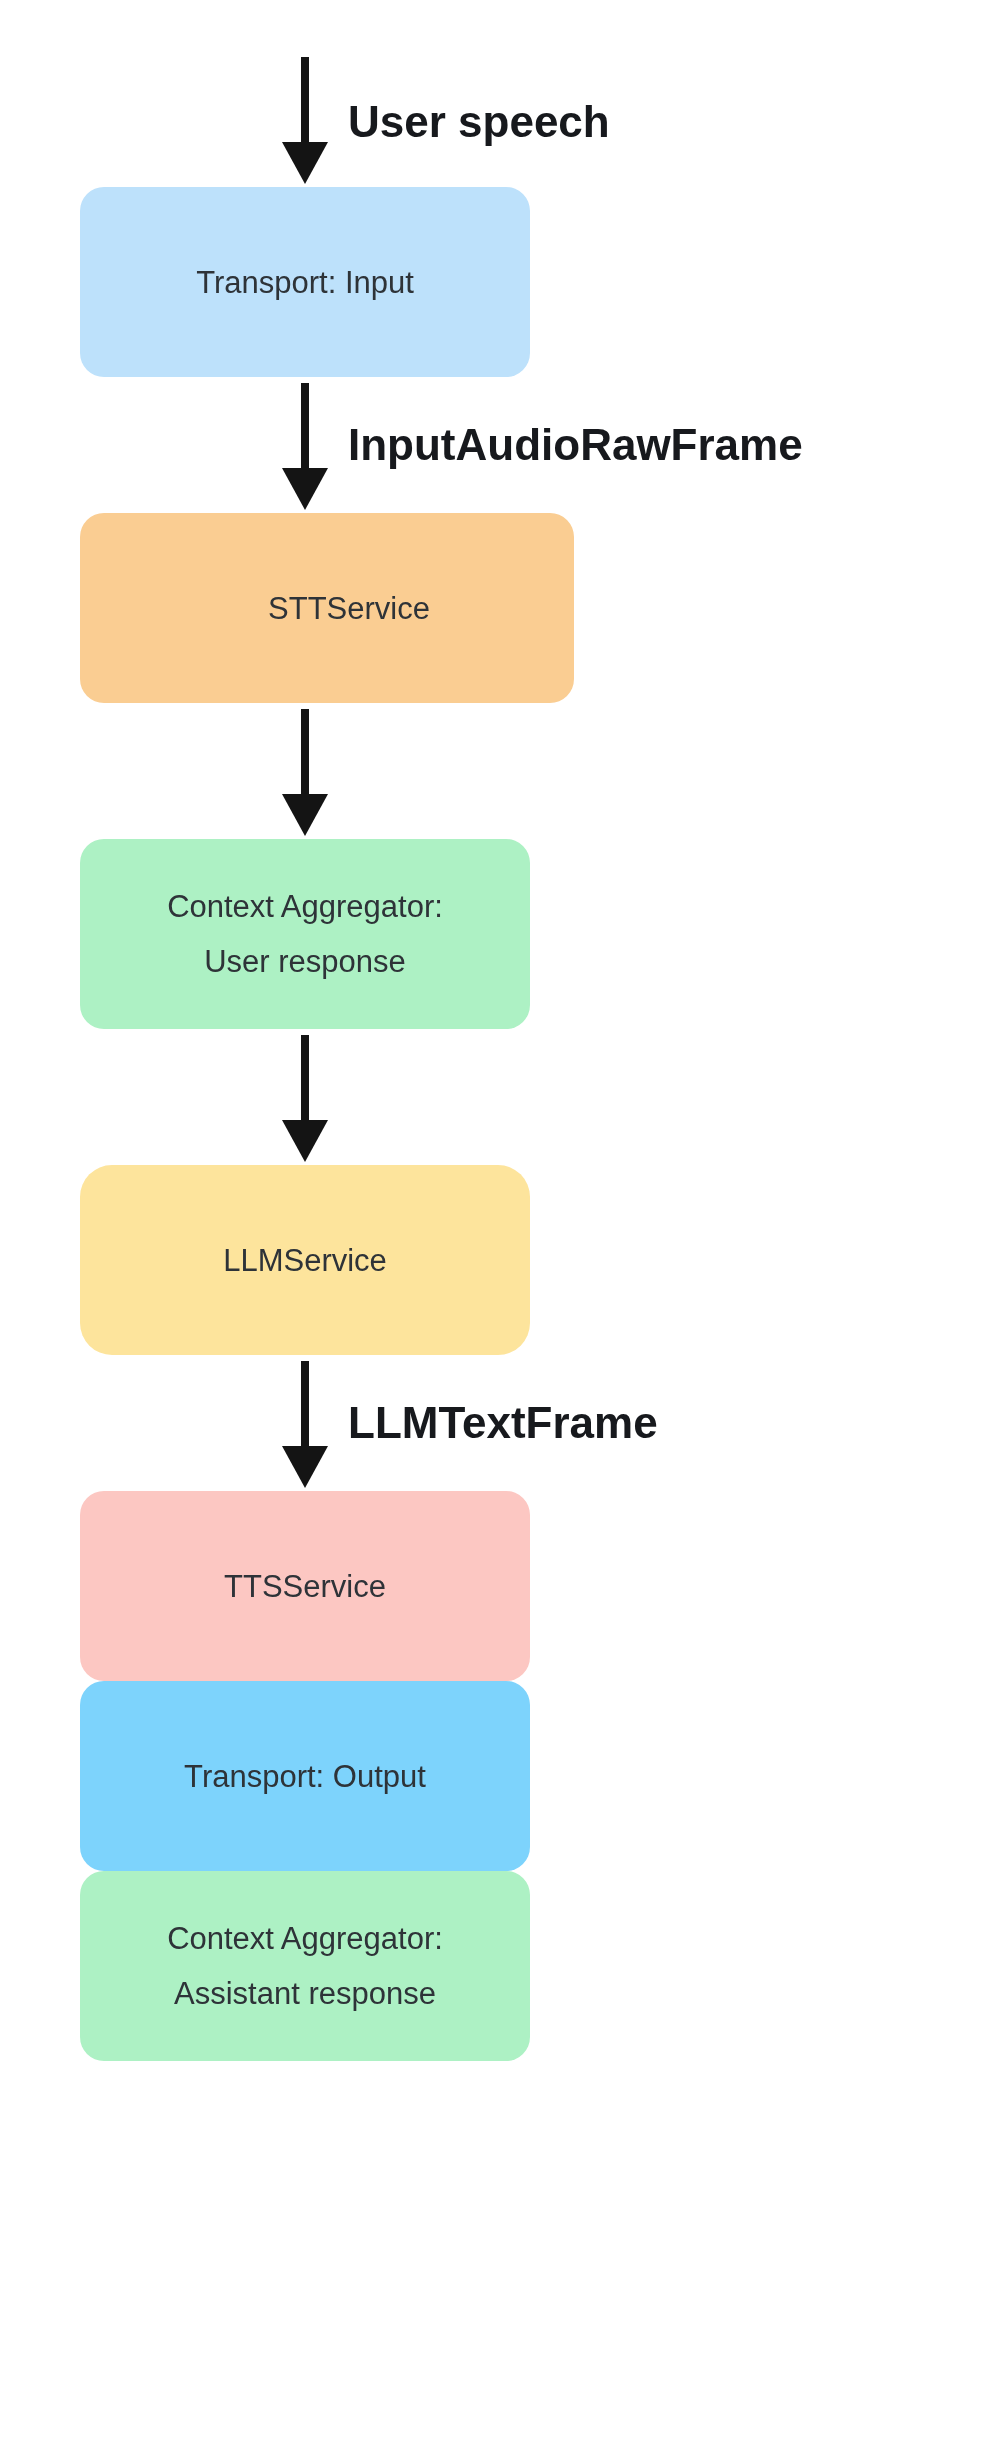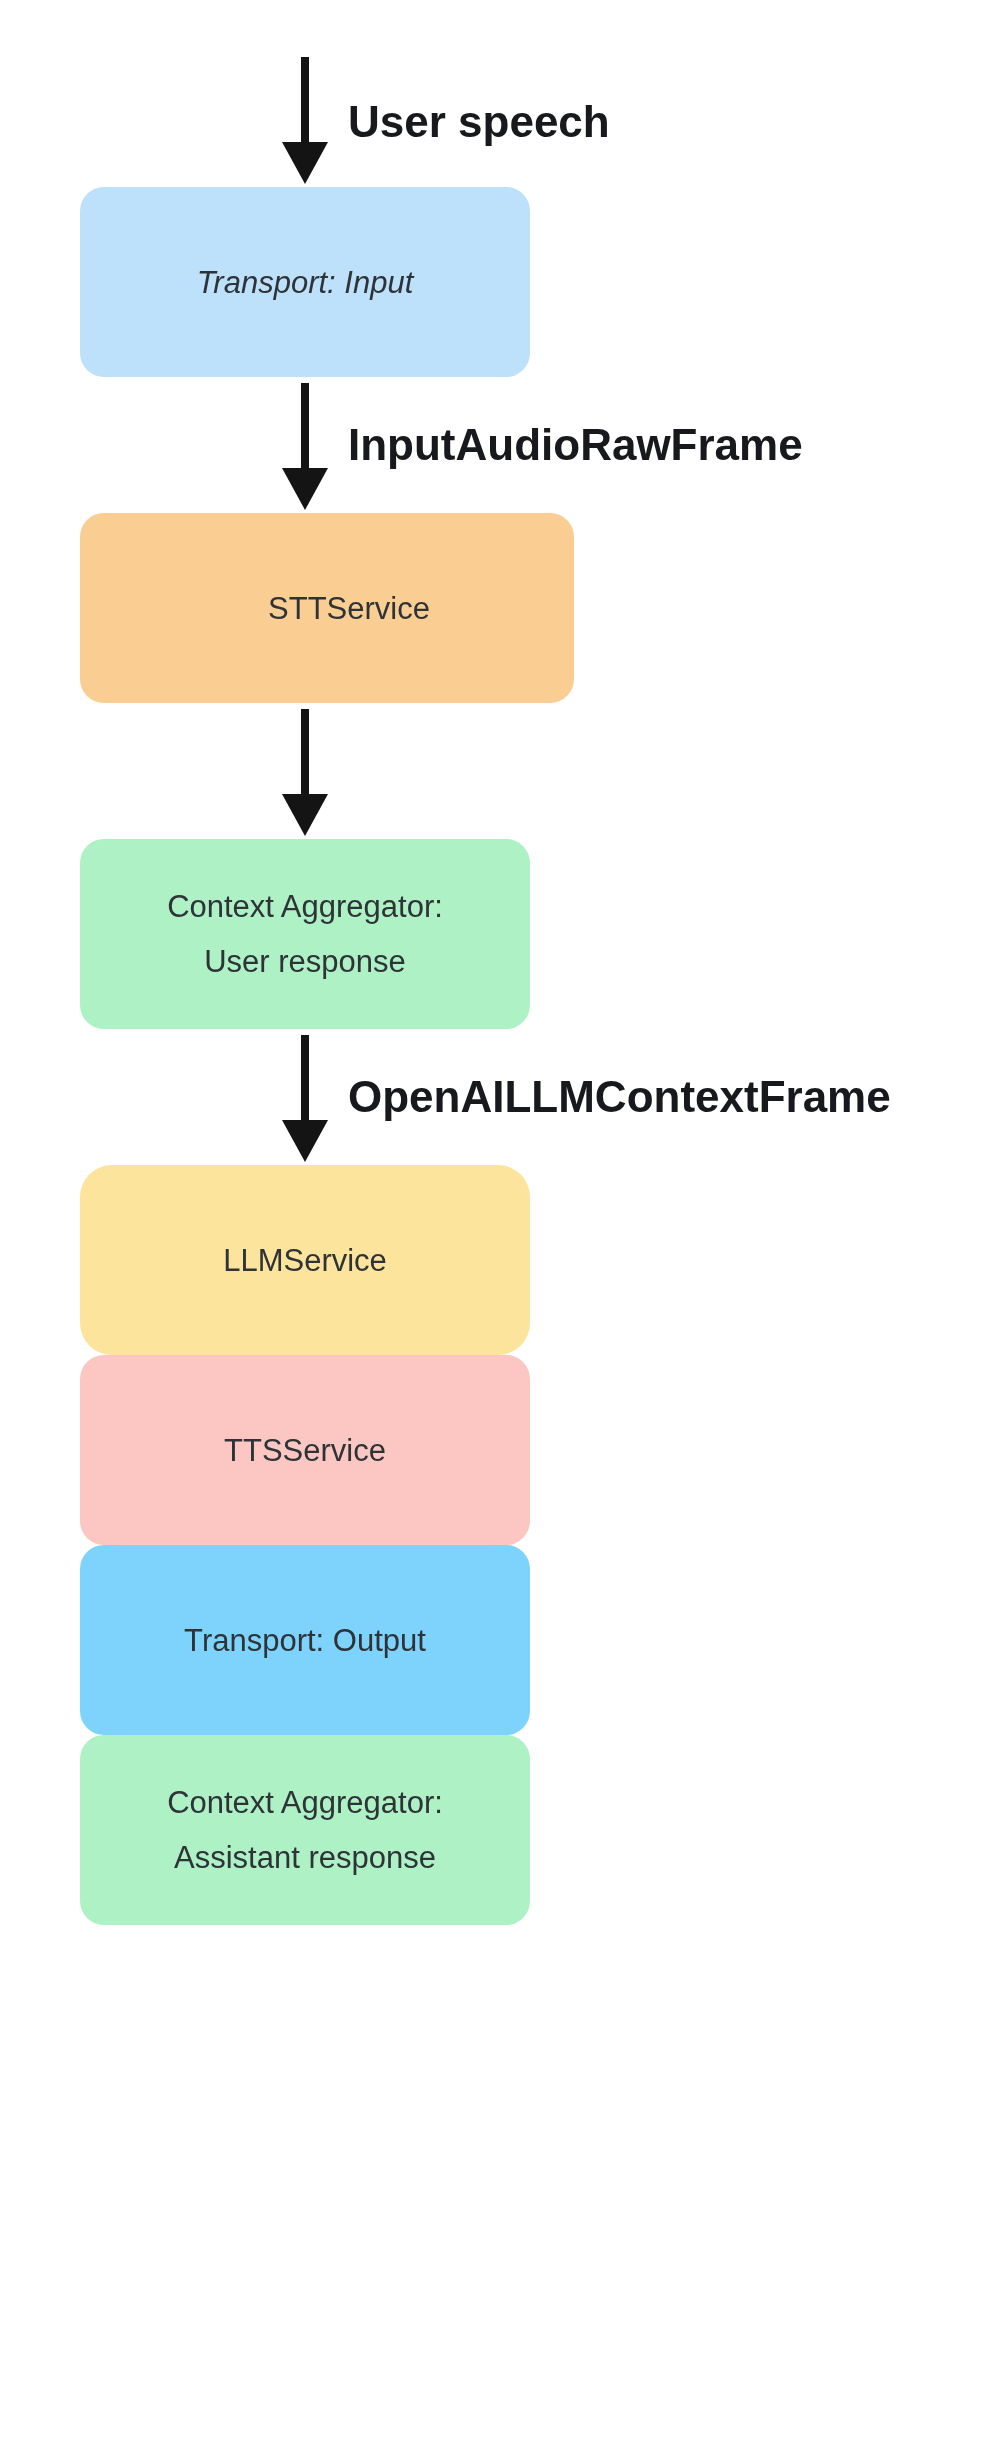--- a/index.html
+++ b/index.html
@@ -60,21 +60,21 @@
 <div class="canvas">
 
   <div class="edge first">
     <span class="shaft"></span>
     <span class="head"></span>
     <div class="edge-label">
       <div>User speech</div>
     </div>
   </div>
 
-  <div class="node" style="background: rgb(189, 225, 251); font-style: italic;">
+  <div class="node" style="background: rgb(189, 225, 251);">
     <div class="node-text">
       <div>Transport: Input</div>
     </div>
   </div>
 
   <div class="edge">
     <span class="shaft"></span>
     <span class="head"></span>
     <div class="edge-label">
       <div>InputAudioRawFrame</div>
@@ -95,31 +95,35 @@
   <div class="node" style="background: rgb(173, 241, 196);">
     <div class="node-text">
       <div>Context Aggregator:</div>
       <div>User response</div>
     </div>
   </div>
 
   <div class="edge">
     <span class="shaft"></span>
     <span class="head"></span>
-    <div class="edge-label">
-      <div>OpenAILLMContextFrame</div>
-    </div>
   </div>
 
   <div class="node" style="background: rgb(253, 228, 156); border-radius: 32px;">
     <div class="node-text">
       <div>LLMService</div>
     </div>
   </div>
 
+  <div class="edge">
+    <span class="shaft"></span>
+    <span class="head"></span>
+    <div class="edge-label">
+      <div>LLMTextFrame</div>
+    </div>
+  </div>
 
   <div class="node" style="background: rgb(252, 199, 194);">
     <div class="node-text">
       <div>TTSService</div>
     </div>
   </div>
 
 
   <div class="node" style="background: #7dd3fc;">
     <div class="node-text">

